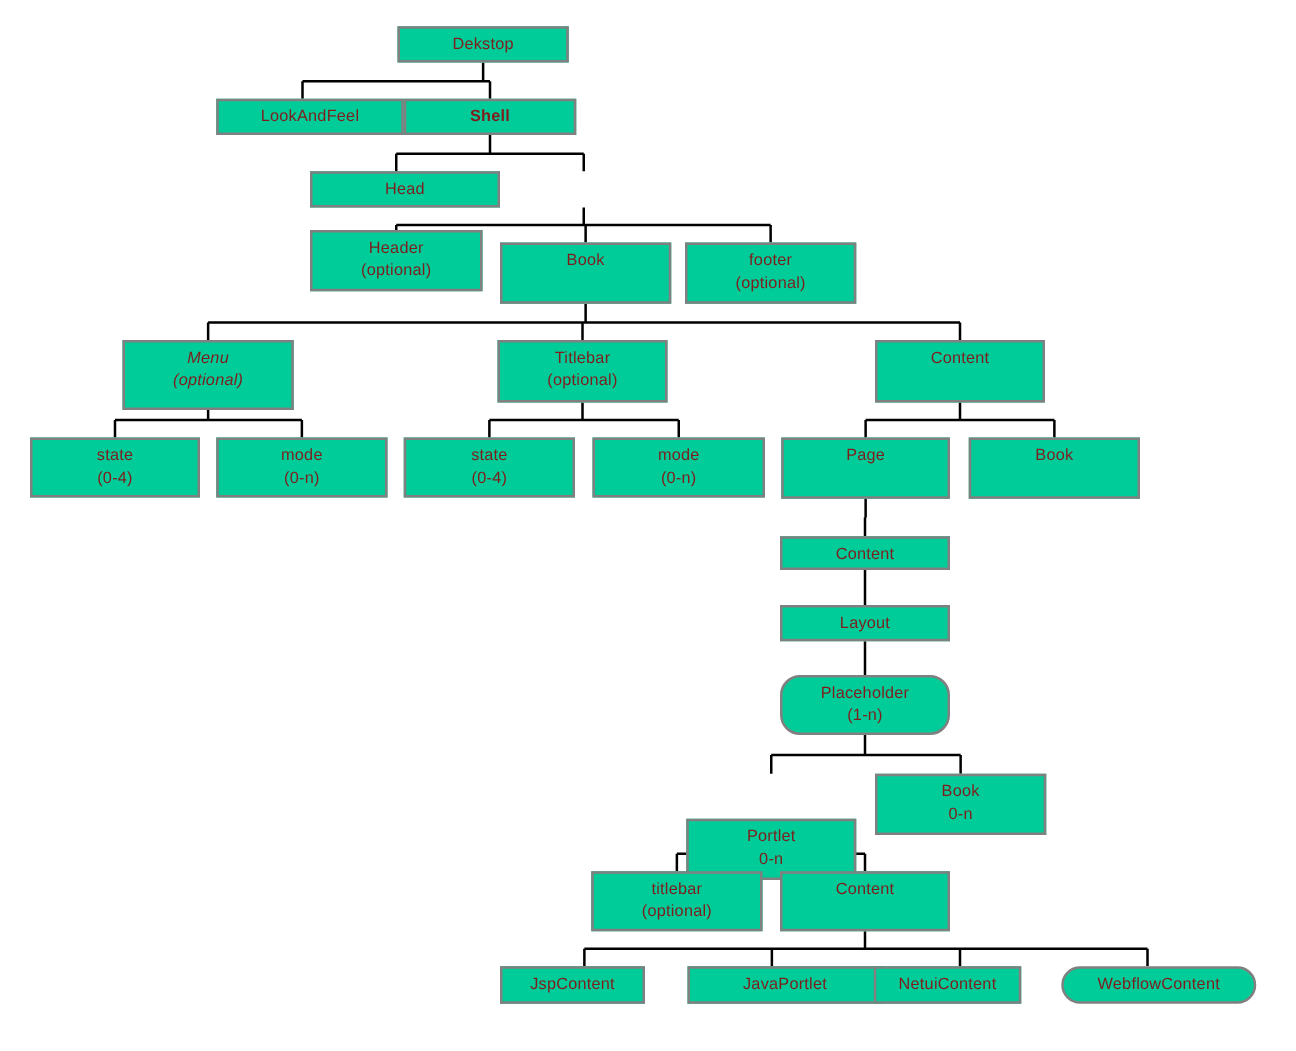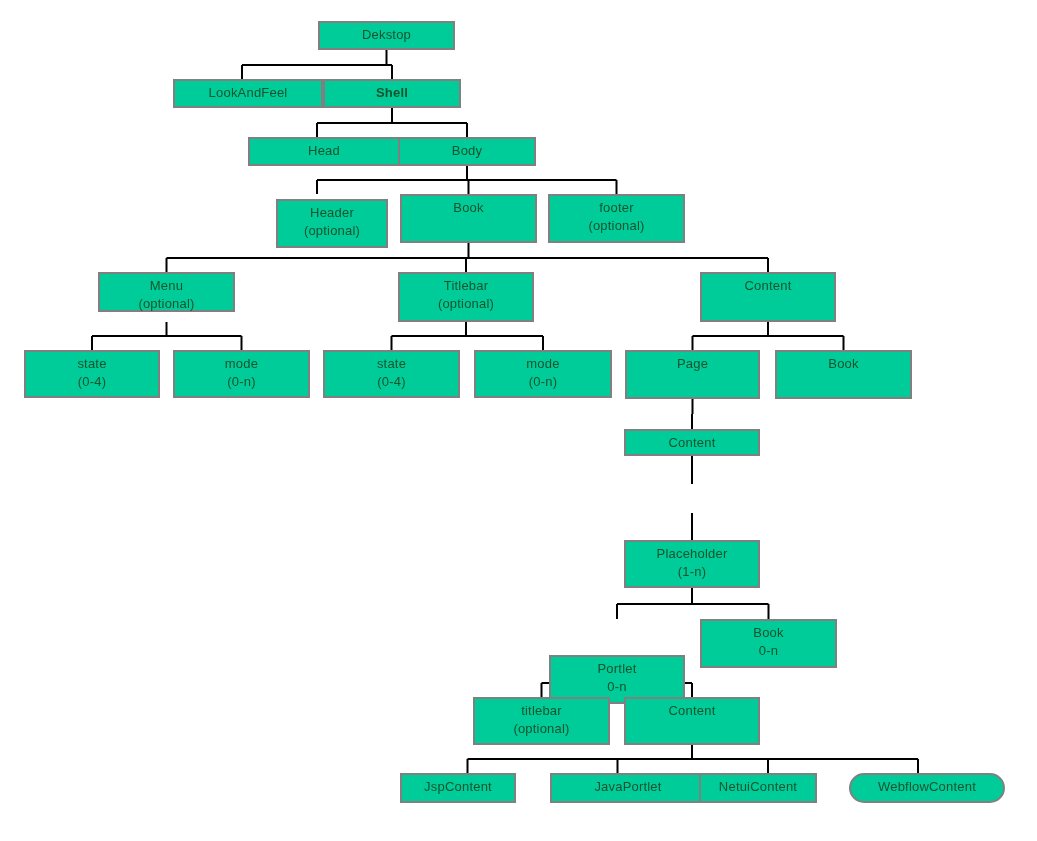--- a/index.html
+++ b/index.html
@@ -26,21 +26,21 @@
   #connector-svg path {
     stroke: #000000;
     stroke-width: 2;
     fill: none;
   }
   .node {
     position: absolute;
     box-sizing: border-box;
     background: #00cc99;
     border: 2px solid #808080;
-    color: #14532d;
+    color: #7f1d1d;
     font-size: 13px;
     line-height: 18px;
     text-align: center;
     white-space: pre-line;
     padding-top: 3px;
     letter-spacing: 0.2px;
   }
 </style>
 </head>
 <body>
@@ -60,43 +60,43 @@
       <path d="M 692 513 L 692 527 M 692 527 L 692 527 M 692 527 L 692 540"></path>
       <path d="M 692 588 L 692 604 M 617 604 L 768.5 604 M 617 604 L 617 619 M 768.5 604 L 768.5 619"></path>
       <path d="M 617 668 L 617 683 M 541.5 683 L 692 683 M 541.5 683 L 541.5 697 M 692 683 L 692 697"></path>
       <path d="M 692 745 L 692 759 M 467.5 759 L 918 759 M 467.5 759 L 467.5 773 M 617.5 759 L 617.5 773 M 768 759 L 768 773 M 918 759 L 918 773"></path>
     </svg>
 
   <div class="node" style="left: 318px; top: 21px; width: 137px; height: 29px;">Dekstop</div>
   <div class="node" style="left: 173px; top: 79px; width: 150px; height: 29px;">LookAndFeel</div>
   <div class="node" style="left: 323px; top: 79px; width: 138px; height: 29px; font-weight: bold;">Shell</div>
   <div class="node" style="left: 248px; top: 137px; width: 152px; height: 29px;">Head</div>
-  <div class="node" style="left: 398px; top: 137px; width: 138px; height: 29px;">Body</div>
-  <div class="node" style="left: 248px; top: 199px; width: 112px; height: 49px; margin-left: 28px;">Header
+  <div class="node" style="left: 248px; top: 184px; width: 138px; height: 49px;">Header
 (optional)</div>
   <div class="node" style="left: 400px; top: 194px; width: 137px; height: 49px;">Book</div>
   <div class="node" style="left: 548px; top: 194px; width: 137px; height: 49px;">footer
 (optional)</div>
-  <div class="node" style="left: 98px; top: 272px; width: 137px; height: 40px;">Menu
+  <div class="node" style="left: 98px; top: 272px; width: 137px; height: 56px; font-style: italic;">Menu
 (optional)</div>
   <div class="node" style="left: 398px; top: 272px; width: 136px; height: 50px;">Titlebar
 (optional)</div>
   <div class="node" style="left: 700px; top: 272px; width: 136px; height: 50px;">Content</div>
   <div class="node" style="left: 24px; top: 350px; width: 136px; height: 48px;">state
 (0-4)</div>
   <div class="node" style="left: 173px; top: 350px; width: 137px; height: 48px;">mode
 (0-n)</div>
   <div class="node" style="left: 323px; top: 350px; width: 137px; height: 48px;">state
 (0-4)</div>
   <div class="node" style="left: 474px; top: 350px; width: 138px; height: 48px;">mode
 (0-n)</div>
   <div class="node" style="left: 625px; top: 350px; width: 135px; height: 49px;">Page</div>
   <div class="node" style="left: 775px; top: 350px; width: 137px; height: 49px;">Book</div>
   <div class="node" style="left: 624px; top: 429px; width: 136px; height: 27px;">Content</div>
-  <div class="node" style="left: 624px; top: 540px; width: 136px; height: 48px;">Placeholder
+  <div class="node" style="left: 624px; top: 484px; width: 136px; height: 29px;">Layout</div>
+  <div class="node" style="left: 624px; top: 540px; width: 136px; height: 48px; border-radius: 16px;">Placeholder
 (1-n)</div>
   <div class="node" style="left: 549px; top: 619px; width: 136px; height: 49px; margin-top: 36px;">Portlet
 0-n</div>
   <div class="node" style="left: 700px; top: 619px; width: 137px; height: 49px;">Book
 0-n</div>
   <div class="node" style="left: 473px; top: 697px; width: 137px; height: 48px;">titlebar
 (optional)</div>
   <div class="node" style="left: 624px; top: 697px; width: 136px; height: 48px;">Content</div>
   <div class="node" style="left: 400px; top: 773px; width: 116px; height: 30px;">JspContent</div>
   <div class="node" style="left: 550px; top: 773px; width: 156px; height: 30px;">JavaPortlet</div>

